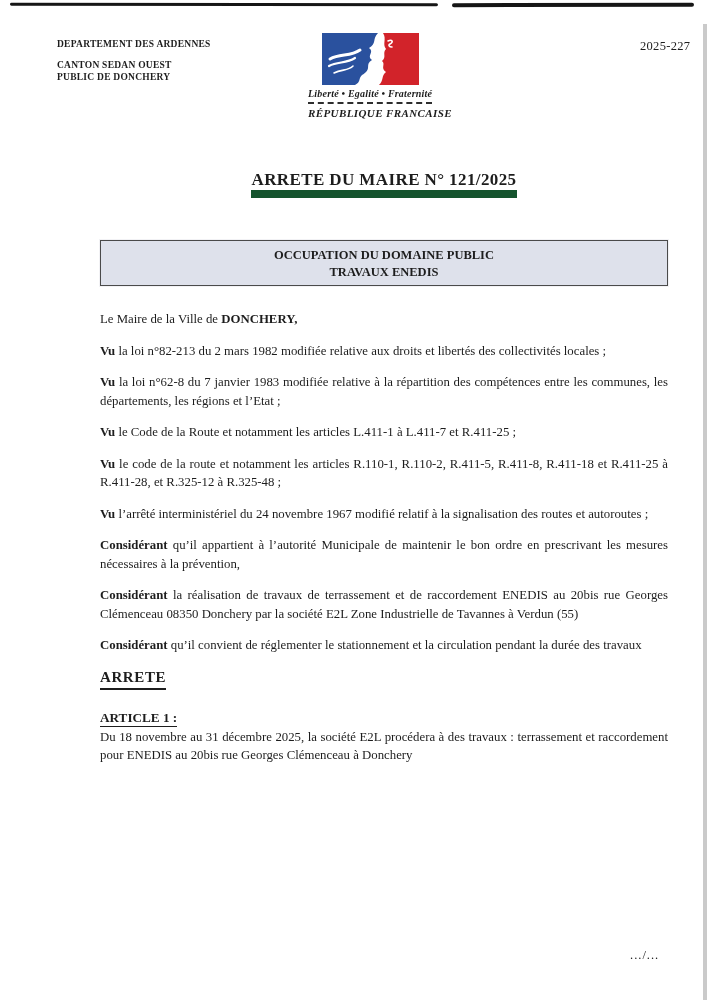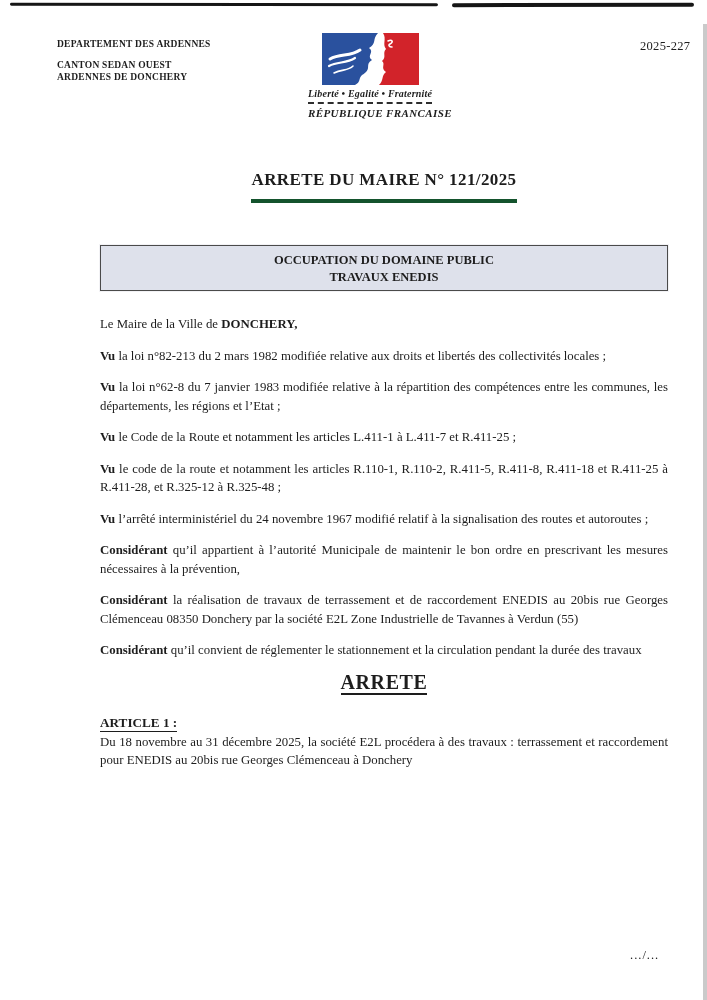--- a/index.html
+++ b/index.html
@@ -19,48 +19,48 @@
   .ref-num{position:absolute;left:608px;top:39px;font-size:12.5px;letter-spacing:.3px;margin-left:32px;}
   
   .logo-block{position:absolute;left:308px;top:33px;width:124px;text-align:center;}
   .logo-svg{display:block;margin:0 auto;width:99px;height:52px;}
   .motto{font-size:10px;font-weight:bold;font-style:italic;margin-top:3px;white-space:nowrap;letter-spacing:.2px;}
   .dashrule{border-top:2px dashed #2e2e2e;margin:3px 0 3px 0;}
   .republic{font-size:11px;font-weight:bold;font-style:italic;letter-spacing:.4px;white-space:nowrap;}
   
   .content{position:absolute;left:100px;top:0;width:568px;}
   .doc-title{margin-top:170px;text-align:center;font-size:17px;font-weight:bold;letter-spacing:.4px;line-height:20px;}
-  .doc-title span{display:inline-block;border-bottom:4px solid #14532d;padding-bottom:9px;}
+  .doc-title span{display:inline-block;border-bottom:8px solid #14532d;padding-bottom:0;}
   .subject-box{
     margin-top:42px;border:1px solid #4a4a4a;background:#dee1eb;
     text-align:center;font-weight:bold;font-size:12.5px;line-height:16.5px;
     padding:6px 0 5px 0;box-shadow:0 0 0 1px #f2f2f5;
   }
   .paras{margin-top:24px;}
   .para{margin:0 0 13px 0;font-size:12.8px;line-height:18.5px;text-align:justify;}
   .para .b{font-weight:bold;}
   sup{font-size:.62em;line-height:0;}
-  .decision{margin:0 0 19px 0;text-align:center;font-size:20px;font-weight:bold;letter-spacing:.6px;line-height:19px;}
+  .decision{margin:0 0 19px 0;text-align:left;font-size:15px;font-weight:bold;letter-spacing:.6px;line-height:19px;}
   .decision span{display:inline-block;border-bottom:2px solid #1d1d1d;padding-bottom:1px;}
   .article-head{font-size:13.2px;font-weight:bold;line-height:17px;}
   .article-head span{display:inline-block;border-bottom:1.5px solid #1d1d1d;padding-bottom:0px;}
   .article-text{margin:1px 0 0 0;font-size:12.8px;line-height:18.5px;text-align:justify;}
   .cont-mark{position:absolute;left:630px;top:948px;font-size:12.5px;letter-spacing:1px;}
 </style>
 </head>
 <body>
 
 <div class="scanline scan-a"></div>
 <div class="scanline scan-b"></div>
 <div class="scan-right"></div>
 
 <div class="hdr-left">
   <div class="l1">DEPARTEMENT DES ARDENNES</div>
   <div>CANTON SEDAN OUEST</div>
-  <div>ARDENNES DE DONCHERY</div>
+  <div>PUBLIC DE DONCHERY</div>
 </div>
 
 <div class="ref-num">2025-227</div>
 
 <div class="logo-block">
   <svg class="logo-svg" viewBox="0 0 97 52" aria-hidden="true">
     <rect x="0" y="0" width="97" height="52" fill="#ffffff"></rect>
 
     <path d="M0,0 H56 C50,6 55,10 47,15 C53,19 44,23 50,27 C42,32 51,36 40,42 C36,46 39,49 33,52 H0 Z" fill="#2a519e"></path>
 

